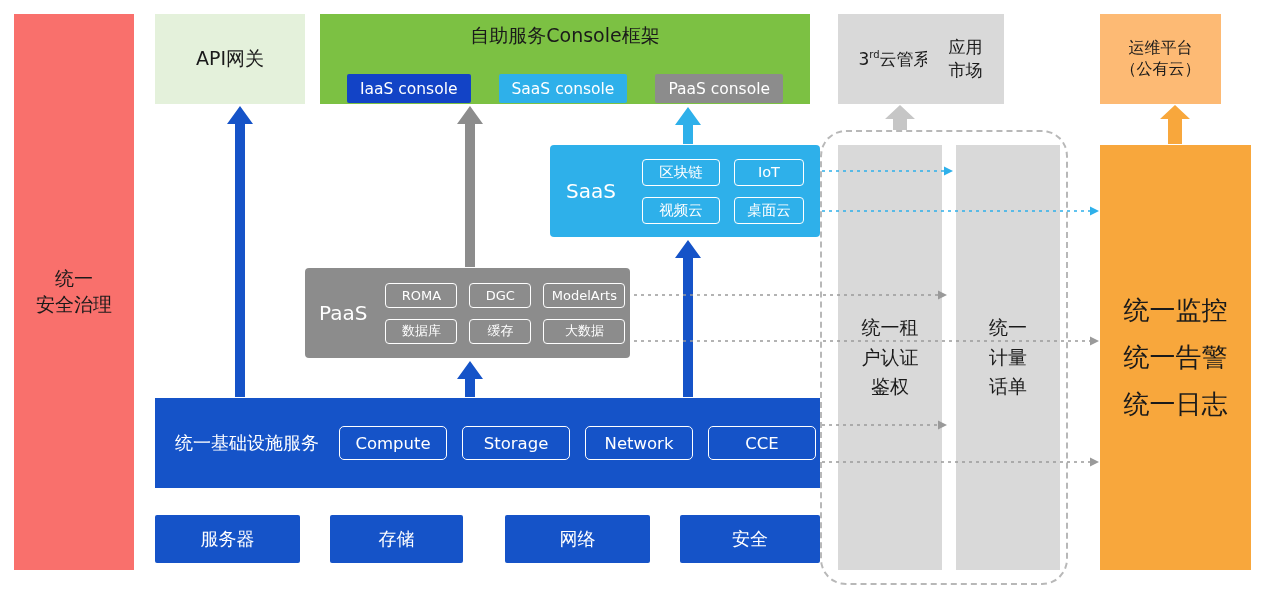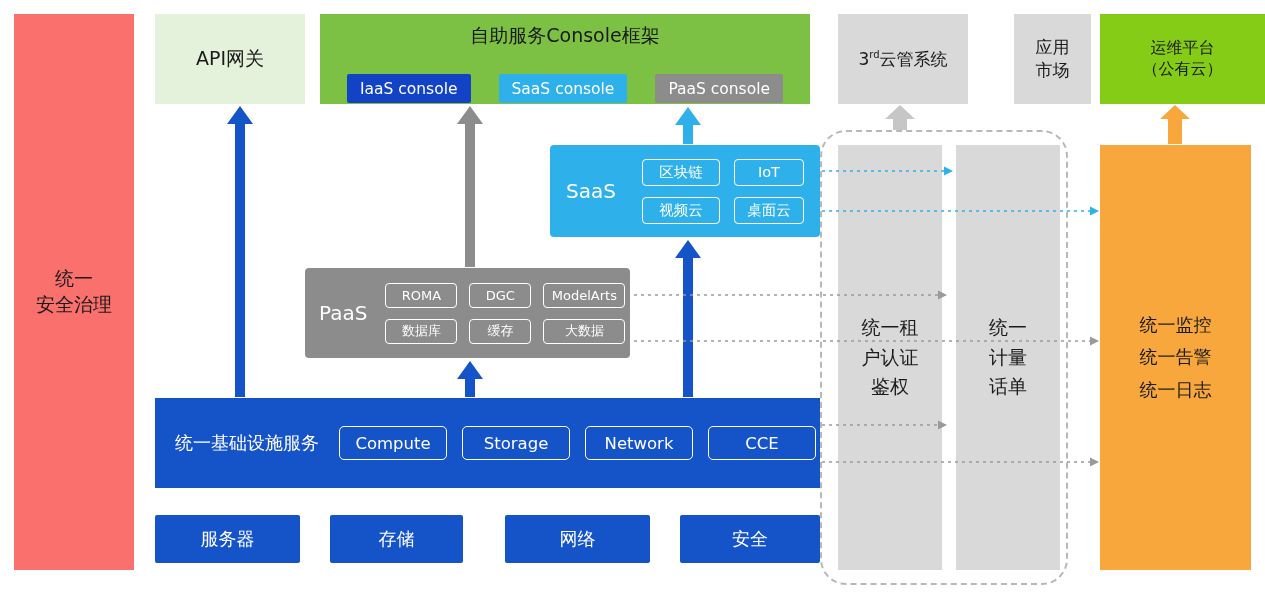--- a/index.html
+++ b/index.html
@@ -19,22 +19,22 @@
                    display:flex; flex-direction:column; align-items:center; padding-top:9px; }
   .console-title { font-size:19px; }
   .console-row { display:flex; gap:28px; margin-top:25px; }
   .chip { height:29px; padding:0 13px; display:flex; align-items:center; justify-content:center;
           color:#fff; font-size:15.5px; border-radius:2px; }
   .chip-iaas { background:#1243C6; }
   .chip-paas { background:#8C8C8C; }
   .chip-saas { background:#2EB0EA; }
   .third-box { left:838px; top:14px; width:130px; height:90px; background:#D9D9D9; font-size:17px; }
   .third-box sup { font-size:10px; }
-  .market-box { left:1014px; top:14px; width:77px; height:90px; background:#D9D9D9; font-size:17px; }
-  .ops-box { left:1100px; top:14px; width:165px; height:90px; background:#84cc16; font-size:16px; }
+  .market-box { left:927px; top:14px; width:77px; height:90px; background:#D9D9D9; font-size:17px; }
+  .ops-box { left:1100px; top:14px; width:121px; height:90px; background:#fdba74; font-size:16px; }
 
   
   .saas-box { left:550px; top:145px; width:270px; height:92px; background:#2EB0EA; border-radius:4px;
               color:#fff; display:flex; align-items:center; justify-content:flex-start; padding-left:16px; gap:26px; }
   .layer-label { font-size:20px; color:#fff; }
   .saas-grid { display:grid; grid-template-columns:78px 70px; gap:11px 14px; }
   .pill { border:1.5px solid #fff; border-radius:4px; color:#fff; font-size:14.5px; height:27px;
           display:flex; align-items:center; justify-content:center; white-space:nowrap; }
 
   
@@ -54,21 +54,21 @@
   .hw { top:515px; height:48px; background:#1553C8; color:#ffffff; font-size:18px; border-radius:2px; }
   .hw-0 { left:155px; width:145px; }
   .hw-1 { left:330px; width:133px; }
   .hw-2 { left:505px; width:145px; }
   .hw-3 { left:680px; width:140px; }
 
   
   .dashed-wrap { left:820px; top:130px; width:248px; height:455px; border:2px dashed #B8B8B8; border-radius:26px; }
   .auth-bar { left:838px; top:145px; width:104px; height:425px; background:#D9D9D9; font-size:19px; line-height:1.55; }
   .meter-bar { left:956px; top:145px; width:104px; height:425px; background:#D9D9D9; font-size:19px; line-height:1.55; }
-  .monitor-bar { left:1100px; top:145px; width:151px; height:425px; background:#F8A73C; font-size:18px; line-height:1.8; }
+  .monitor-bar { left:1100px; top:145px; width:151px; height:425px; background:#F8A73C; font-size:26px; line-height:1.8; }
 
   .arrows { position:absolute; left:0; top:0; width:1265px; height:605px; pointer-events:none; z-index:5; }
 </style>
 </head>
 <body>
 
 <div class="canvas">
 
   <div class="abs center sec-bar">
     <span class="pre">统一

